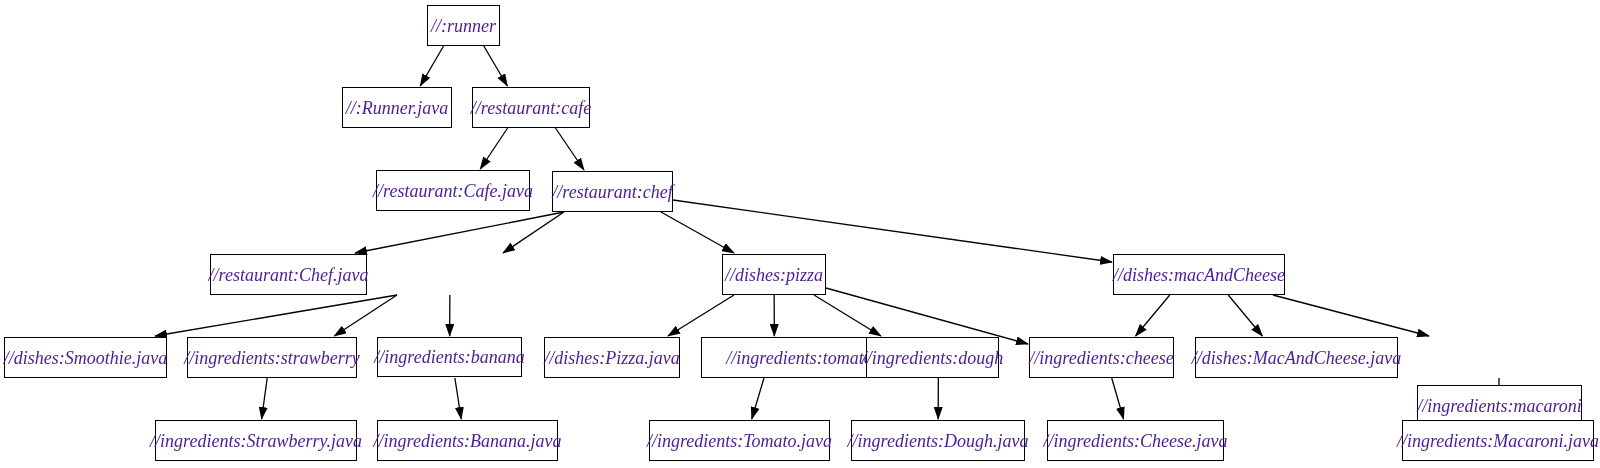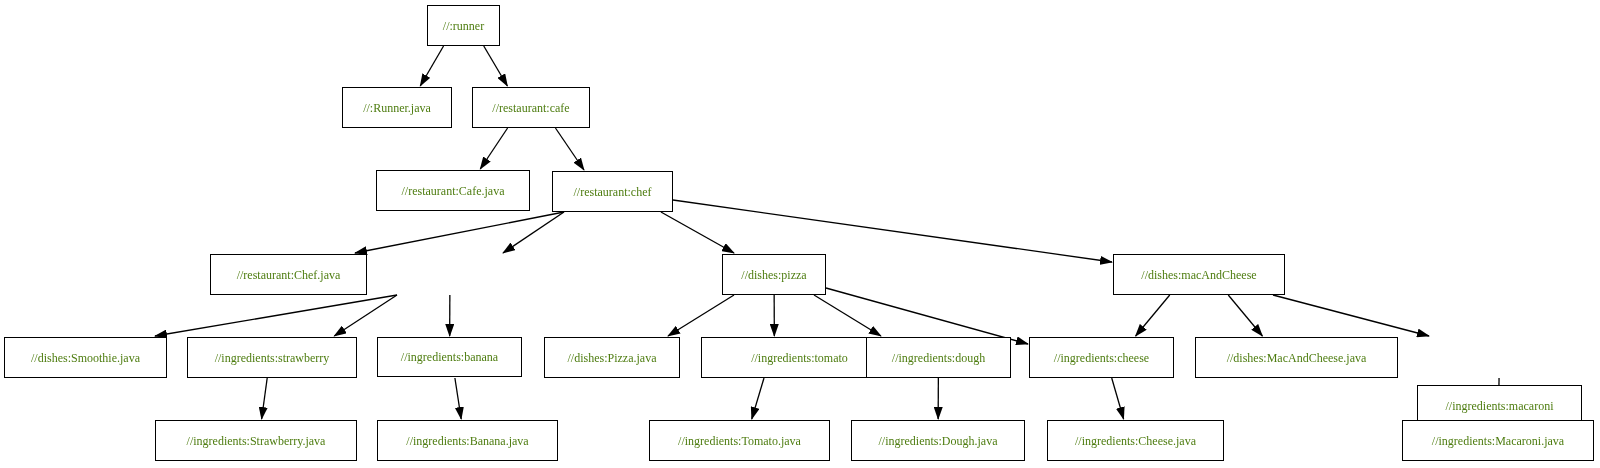--- a/index.html
+++ b/index.html
@@ -30,24 +30,25 @@
     height: 468px;
   }
   .graph-node {
     position: absolute;
     box-sizing: border-box;
     border: 1.4px solid #000000;
     background: #ffffff;
     display: flex;
     align-items: center;
     justify-content: center;
-    font-size: 12px;
-    color: #4d7c0f;
+    font-size: 18px;
+    color: #4c1d95;
     white-space: nowrap;
     line-height: 1;
+    font-style: italic;
   }
 </style>
 </head>
 <body>
 
 <div class="canvas">
   <svg class="edge-layer" id="edge-layer" width="1600" height="468" viewBox="0 0 1600 468" xmlns="http://www.w3.org/2000/svg">
     <defs>
       <marker id="arrowhead" markerUnits="userSpaceOnUse" markerWidth="13" markerHeight="9" refX="12" refY="4.5" orient="auto">
         <path d="M0,0 L13,4.5 L0,9 z" fill="#000000"></path>
@@ -85,21 +86,21 @@
       <div class="graph-node" style="left: 376px; top: 170px; width: 154px; height: 41px;">//restaurant:Cafe.java</div>
       <div class="graph-node" style="left: 552px; top: 171px; width: 121px; height: 41px;">//restaurant:chef</div>
       <div class="graph-node" style="left: 210px; top: 254px; width: 157px; height: 41px;">//restaurant:Chef.java</div>
       <div class="graph-node" style="left: 722px; top: 254px; width: 104px; height: 41px;">//dishes:pizza</div>
       <div class="graph-node" style="left: 1113px; top: 254px; width: 172px; height: 41px;">//dishes:macAndCheese</div>
       <div class="graph-node" style="left: 4px; top: 337px; width: 163px; height: 41px;">//dishes:Smoothie.java</div>
       <div class="graph-node" style="left: 187px; top: 337px; width: 170px; height: 41px;">//ingredients:strawberry</div>
       <div class="graph-node" style="left: 377px; top: 337px; width: 145px; height: 40px;">//ingredients:banana</div>
       <div class="graph-node" style="left: 544px; top: 337px; width: 136px; height: 41px;">//dishes:Pizza.java</div>
       <div class="graph-node" style="left: 701px; top: 337px; width: 173px; height: 41px; padding-left: 24px;">//ingredients:tomato</div>
-      <div class="graph-node" style="left: 866px; top: 337px; width: 145px; height: 41px;">//ingredients:dough</div>
+      <div class="graph-node" style="left: 866px; top: 337px; width: 133px; height: 41px;">//ingredients:dough</div>
       <div class="graph-node" style="left: 1029px; top: 337px; width: 145px; height: 41px;">//ingredients:cheese</div>
       <div class="graph-node" style="left: 1195px; top: 337px; width: 203px; height: 41px;">//dishes:MacAndCheese.java</div>
       <div class="graph-node" style="left: 1417px; top: 337px; width: 165px; height: 41px; margin-top: 48px;">//ingredients:macaroni</div>
       <div class="graph-node" style="left: 155px; top: 420px; width: 202px; height: 41px;">//ingredients:Strawberry.java</div>
       <div class="graph-node" style="left: 377px; top: 420px; width: 181px; height: 41px;">//ingredients:Banana.java</div>
       <div class="graph-node" style="left: 649px; top: 420px; width: 181px; height: 41px;">//ingredients:Tomato.java</div>
       <div class="graph-node" style="left: 851px; top: 420px; width: 174px; height: 41px;">//ingredients:Dough.java</div>
       <div class="graph-node" style="left: 1047px; top: 420px; width: 177px; height: 41px;">//ingredients:Cheese.java</div>
       <div class="graph-node" style="left: 1402px; top: 420px; width: 192px; height: 41px;">//ingredients:Macaroni.java</div>
     </div>

